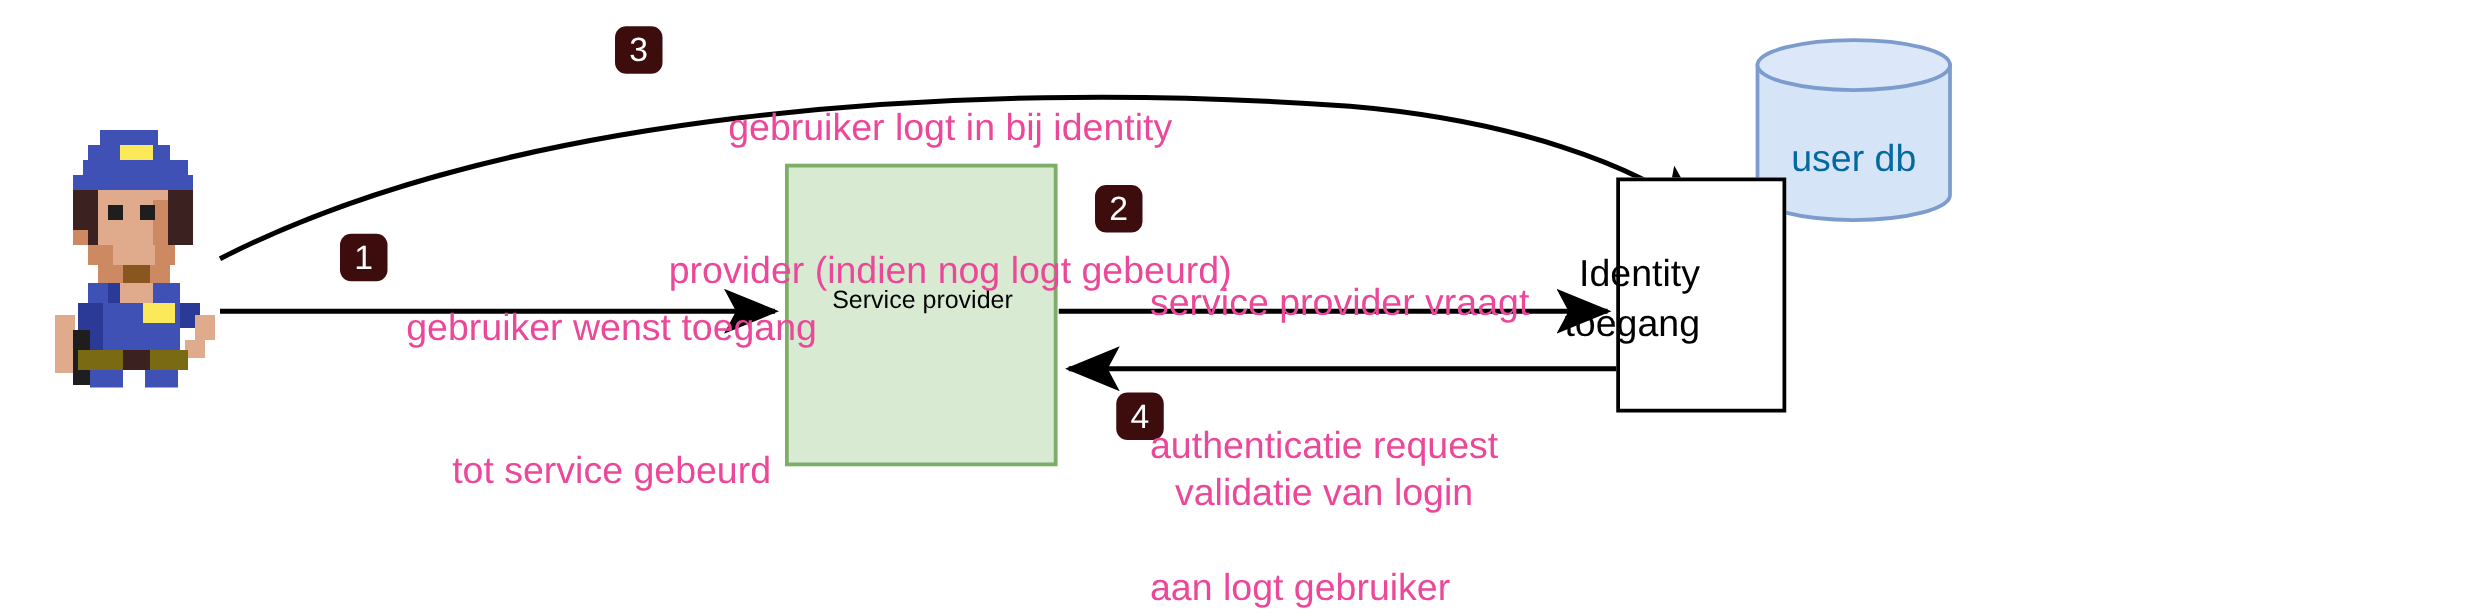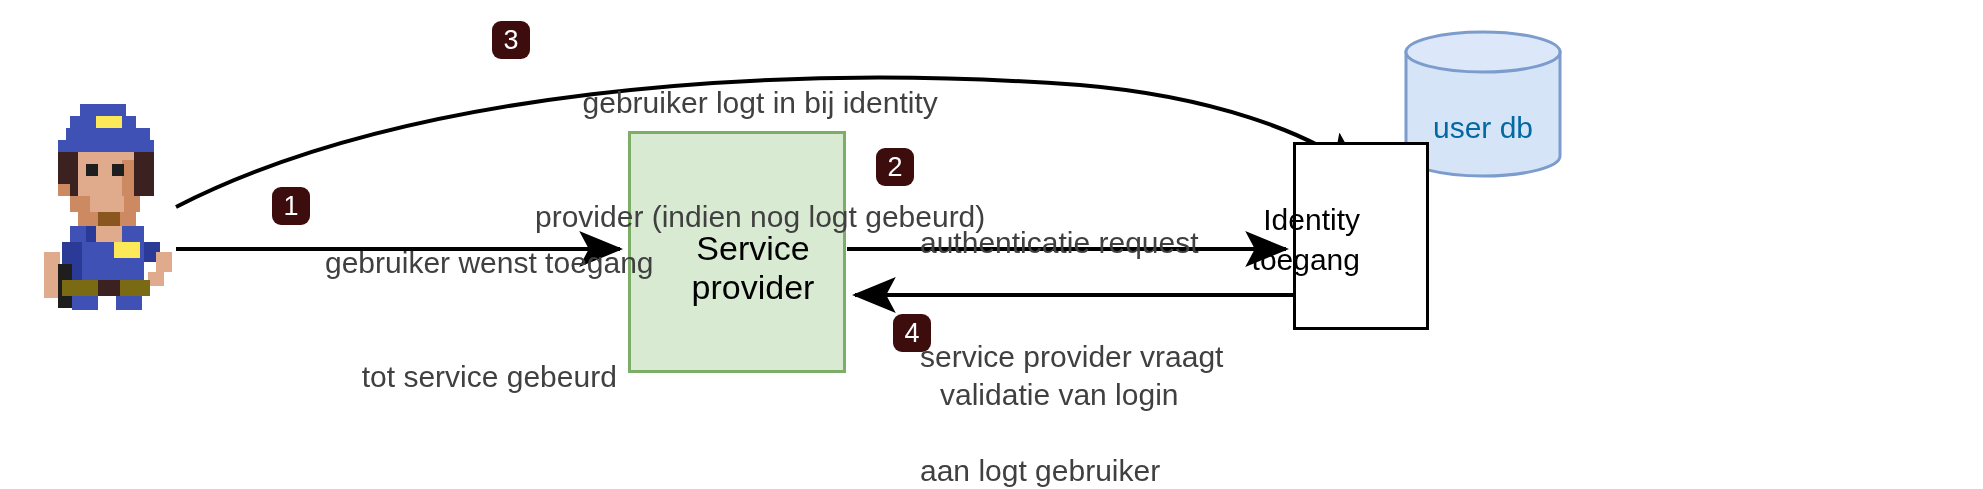--- a/index.html
+++ b/index.html
@@ -22,21 +22,21 @@
     position: absolute;
     left: 0;
     top: 0;
     width: 1983px;
     height: 489px;
   }
 
   
   .step-label {
     position: absolute;
-    color: #404040;
+    color: #ec4899;
     font-size: 30px;
     line-height: 38px;
     white-space: pre;
   }
   .step-label .line { display: block; }
 
   .label-3 { left: 535px; top: 8px;  text-align: center; }
   .label-1 { left: 325px; top: 168px; text-align: center; }
   .label-2 { left: 920px; top: 148px; text-align: left; }
   .label-4 { left: 940px; top: 300px; text-align: left; }
@@ -65,25 +65,25 @@
     left: 628px;
     top: 131px;
     width: 218px;
     height: 242px;
     background: #d9ead3;
     border: 3px solid #7cae68;
     box-sizing: border-box;
   }
   #service-provider-label {
     position: absolute;
-    left: 647px;
+    left: 632px;
     top: 229px;
     width: 212px;
     text-align: center;
-    font-size: 34px;
+    font-size: 20px;
     color: #000000;
   }
 
   
   #identity-provider-box {
     position: absolute;
     left: 1293px;
     top: 142px;
     width: 136px;
     height: 188px;
@@ -171,22 +171,22 @@
   <div class="badge badge-2">2</div>
   <div class="badge badge-3">3</div>
   <div class="badge badge-4">4</div>
 
   <div class="step-label label-1">
     <span class="line">gebruiker wenst toegang</span>
     <span class="line">tot service gebeurd</span>
   </div>
 
   <div class="step-label label-2">
+    <span class="line">service provider vraagt</span>
     <span class="line">authenticatie request</span>
-    <span class="line">service provider vraagt</span>
     <span class="line">aan logt gebruiker</span>
   </div>
 
   <div class="step-label label-3">
     <span class="line">gebruiker logt in bij identity</span>
     <span class="line">provider (indien nog logt gebeurd)</span>
   </div>
 
   <div class="step-label label-4">
     <span class="line">validatie van login</span>

